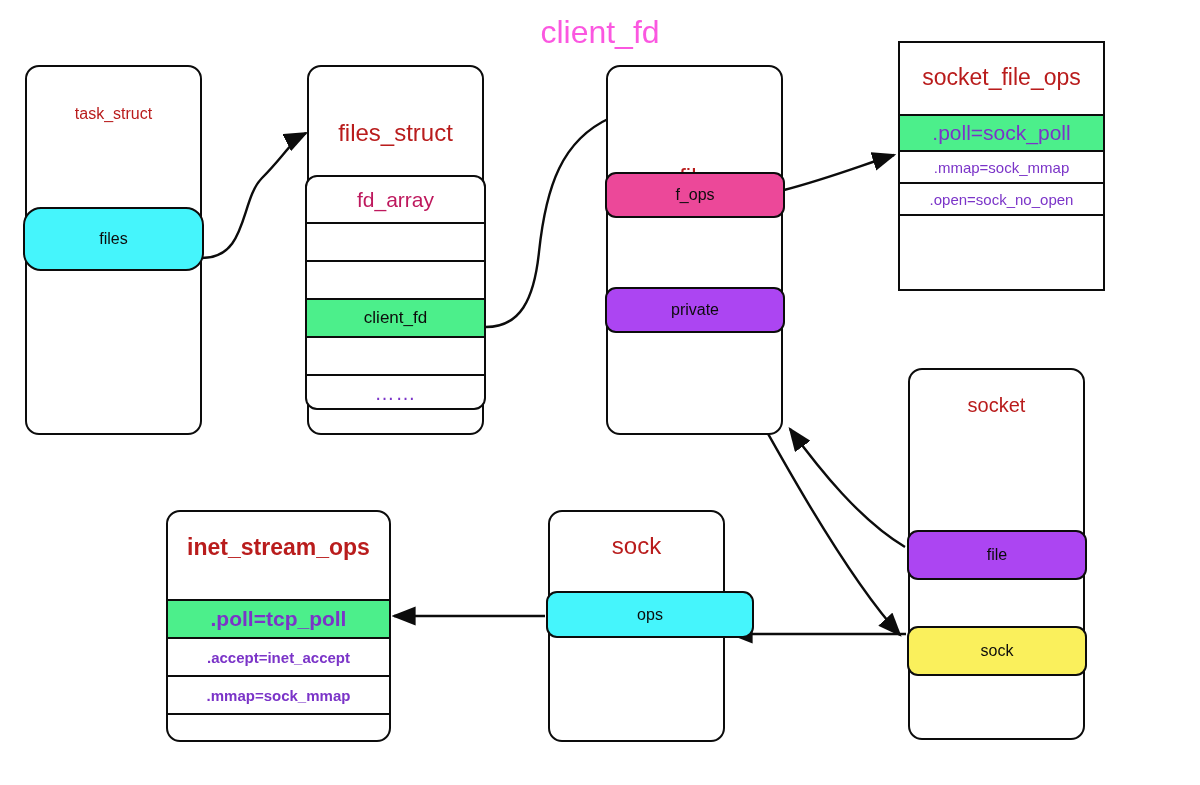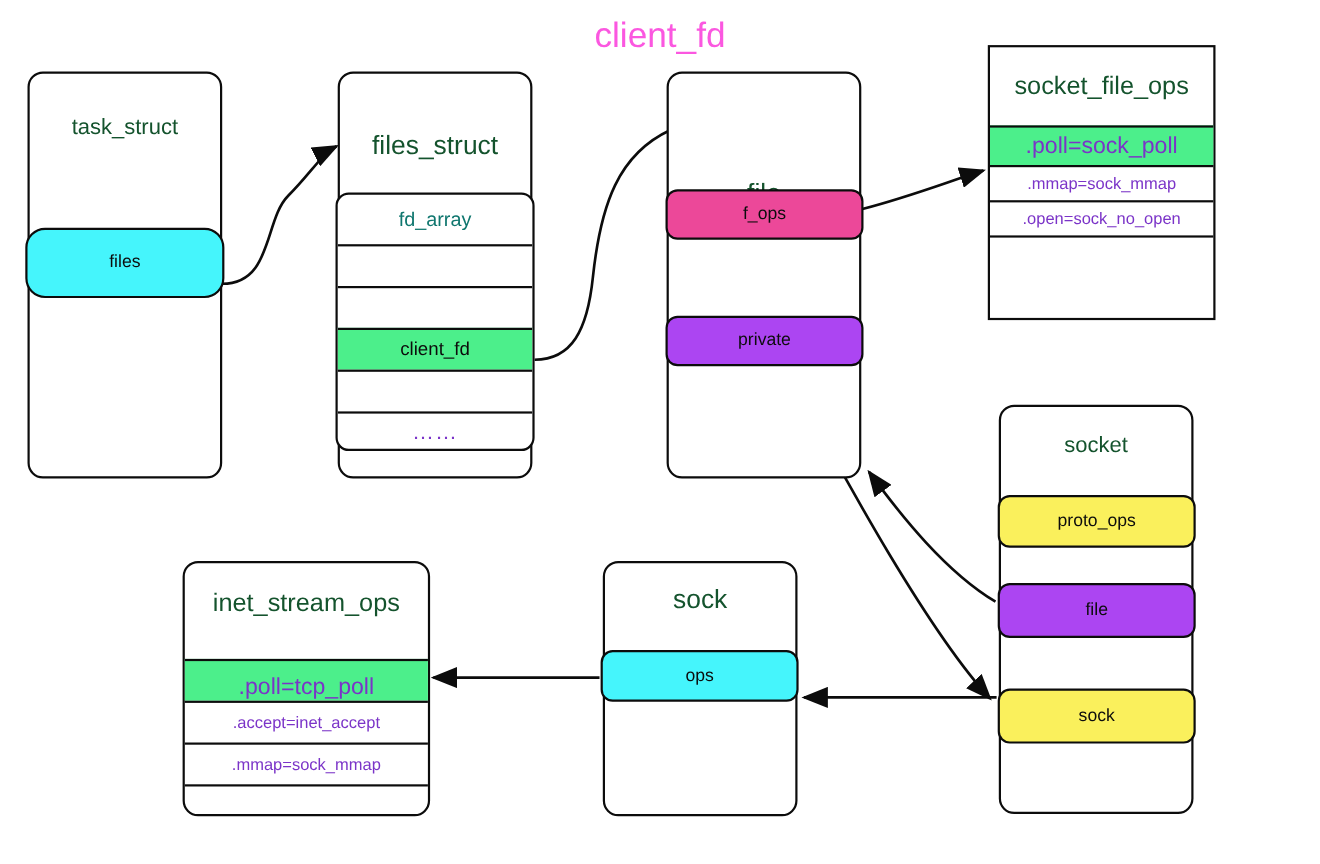--- a/index.html
+++ b/index.html
@@ -31,21 +31,21 @@
     border: 2px solid #0c0c0c;
   }
   .node.rounded { border-radius: 14px; }
   .node.sharp { border-radius: 0; }
 
   .title {
     position: absolute;
     left: 0;
     width: 100%;
     text-align: center;
-    color: #14532d;
+    color: #b91c1c;
     white-space: nowrap;
   }
 
   
   .chip {
     position: absolute;
     box-sizing: border-box;
     border: 2px solid #0c0c0c;
     border-radius: 11px;
     color: #0c0c0c;
@@ -121,31 +121,31 @@
       <path d="M486,327 C520,327 534,300 539,252 C546,186 562,140 610,118 C636,106 650,104 662,107"></path>
       <path d="M784,190 C830,178 862,165 894,155"></path>
       <path d="M713,334 C760,420 840,570 900,635"></path>
       <path d="M905,547 C860,520 820,470 790,429"></path>
       <path d="M906,634 L731,634"></path>
       <path d="M545,616 L394,616"></path>
     </g>
   </svg>
 
   <div class="node rounded" style="left:25px; top:65px; width:177px; height:370px;">
-    <div class="title" style="top:38px; font-size:20px;">task_struct</div>
+    <div class="title" style="top:38px; font-size:16px;">task_struct</div>
   </div>
   <div class="chip" style="left:23px; top:207px; width:181px; height:64px; background:#45f5fc;border-radius:18px;">
     <span>files</span>
   </div>
 
   <div class="node rounded" style="left:307px; top:65px; width:177px; height:370px;">
     <div class="title" style="top:52px; font-size:24px;">files_struct</div>
   </div>
   <div class="subbox" style="left:305px; top:175px; width:181px; height:235px;">
-    <div class="fdrow" style="top:0px; height:45px; color:#0f766e; font-size:18px;">
+    <div class="fdrow" style="top:0px; height:45px; color:#be185d; font-size:21px;">
       <span>fd_array</span>
     </div>
     <div class="fdrow sep" style="top:45px; height:38px;">
       <span></span>
     </div>
     <div class="fdrow sep" style="top:83px; height:38px;">
       <span></span>
     </div>
     <div class="fdrow sep" style="top:121px; height:38px; background:#4cef8b; color:#0c0c0c; font-size:17px;">
       <span>client_fd</span>
@@ -180,40 +180,37 @@
       <span>.open=sock_no_open</span>
     </div>
     <div class="row small" style="top:171px; height:75px;">
       <span></span>
     </div>
   </div>
 
   <div class="node rounded" style="left:908px; top:368px; width:177px; height:372px;">
     <div class="title" style="top:24px; font-size:20px;">socket</div>
   </div>
-  <div class="chip" style="left:907px; top:450px; width:180px; height:48px; background:#faf05c;">
-    <span>proto_ops</span>
-  </div>
   <div class="chip" style="left:907px; top:530px; width:180px; height:50px; background:#ac45f2;">
     <span>file</span>
   </div>
   <div class="chip" style="left:907px; top:626px; width:180px; height:50px; background:#faf05c;">
     <span>sock</span>
   </div>
 
   <div class="node rounded" style="left:548px; top:510px; width:177px; height:232px;">
     <div class="title" style="top:20px; font-size:24px;">sock</div>
   </div>
-  <div class="chip" style="left:546px; top:591px; width:180px; height:47px; background:#45f5fc;align-items:center;">
+  <div class="chip" style="left:546px; top:591px; width:208px; height:47px; background:#45f5fc;align-items:center;">
     <span>ops</span>
   </div>
 
-  <div class="node rounded" style="left:166px; top:510px; width:225px; height:232px;">
+  <div class="node rounded" style="left:166px; top:510px; width:225px; height:232px;font-weight:bold;">
     <div class="title" style="top:22px; font-size:23px;">inet_stream_ops</div>
-    <div class="row big" style="top:87px; height:38px; background:#4cef8b;align-items:flex-end;">
+    <div class="row big" style="top:87px; height:38px; background:#4cef8b;">
       <span>.poll=tcp_poll</span>
     </div>
     <div class="row small" style="top:125px; height:38px;">
       <span>.accept=inet_accept</span>
     </div>
     <div class="row small" style="top:163px; height:38px;">
       <span>.mmap=sock_mmap</span>
     </div>
     <div class="row small" style="top:201px; height:27px;">
       <span></span>

